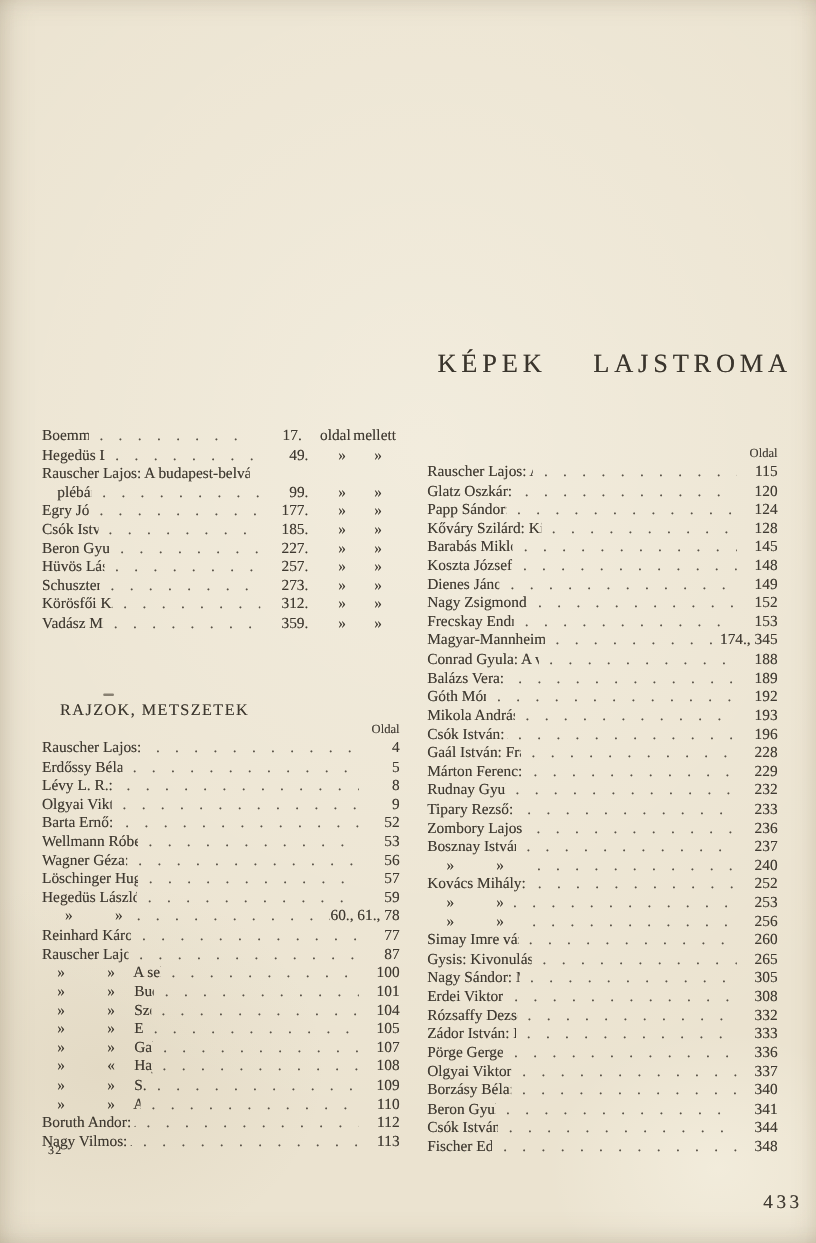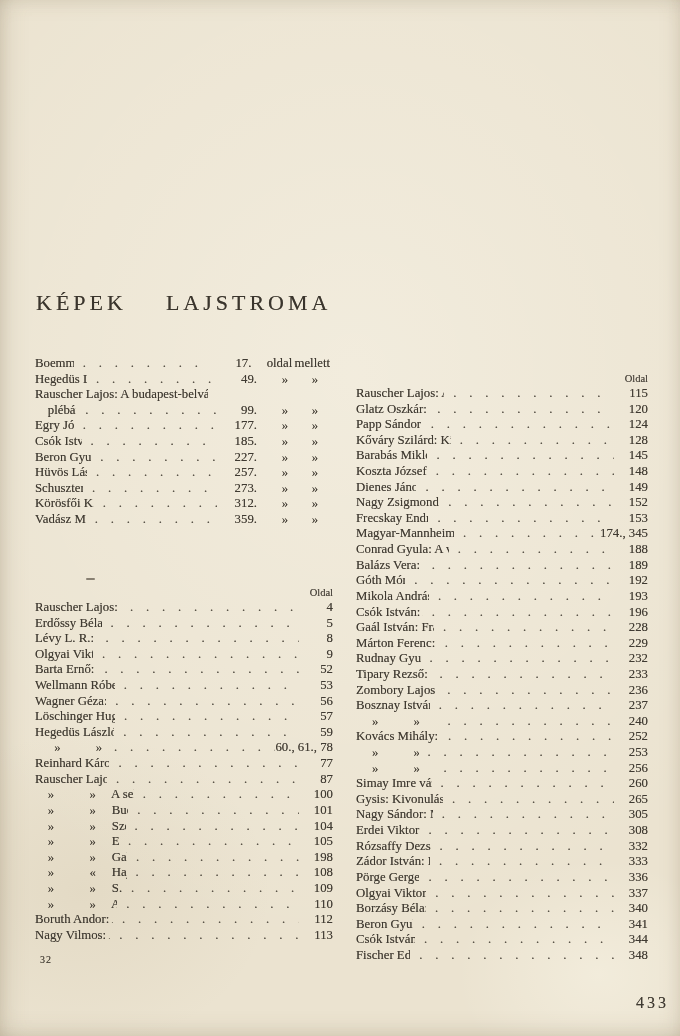--- a/index.html
+++ b/index.html
@@ -18,21 +18,21 @@
       inset -12px 0 26px -18px rgba(110,92,62,.25),
       inset 0 -14px 30px -20px rgba(110,92,62,.30),
       inset 0 14px 30px -22px rgba(110,92,62,.20);
     font-family:"Liberation Serif","DejaVu Serif",serif;
     color:#3f3a32;
     text-shadow:0 0 .4px rgba(64,54,42,.55);
   }
   .title{
     position:absolute;top:290px;left:0;width:660px;
     padding-left:36px;box-sizing:border-box;
-    text-align:left;
+    text-align:right;
     font-size:22px;letter-spacing:4px;word-spacing:10px;
     color:#3a352d;white-space:pre;
   }
   .sec-head{font-size:13.5px;letter-spacing:1.2px;color:#3c372f;white-space:pre;}
   .m-head{margin-left:28px;margin-bottom:11px;}
   .rz-head{margin-left:15px;}
   .oldal{font-size:10.5px;text-align:right;height:13px;line-height:13px;color:#46413a;}
   .col{position:absolute;font-size:12.8px;}
   .col-m{left:35px;top:356px;width:295px;}
   .col-rl{left:35px;top:584px;width:298px;}
@@ -140,20 +140,21 @@
         <span class="num">359.</span>
         <span class="sfx">»</span>
         <span class="sfx">»</span>
       </div>
       </div>
   </div>
 
   <div class="artifact-dash"></div>
 
   <div class="col col-rl">
+    <div class="sec-head rz-head">RAJZOK, METSZETEK</div>
     <div class="oldal">Oldal</div>
     <div class="rows">
 
     <div class="row">
         <span class="entry">Rauscher Lajos: Szélaknai részlet</span>
         <span class="dots"></span>
         <span class="num">4</span>
       </div>
         <div class="row">
         <span class="entry">Erdőssy Béla: Havas út</span>
@@ -226,21 +227,21 @@
         <span class="num">104</span>
       </div>
         <div class="row">
         <span class="entry">    »           »     Esslingeni részlet</span>
         <span class="dots"></span>
         <span class="num">105</span>
       </div>
         <div class="row">
         <span class="entry">    »           »     Gabonahajók a Dunán</span>
         <span class="dots"></span>
-        <span class="num">198</span>
+        <span class="num">107</span>
       </div>
         <div class="row">
         <span class="entry">    »           «     Hajó a Gellérthegynél</span>
         <span class="dots"></span>
         <span class="num">108</span>
       </div>
         <div class="row">
         <span class="entry">    »           »     S. Maria in Organo</span>
         <span class="dots"></span>
         <span class="num">109</span>

